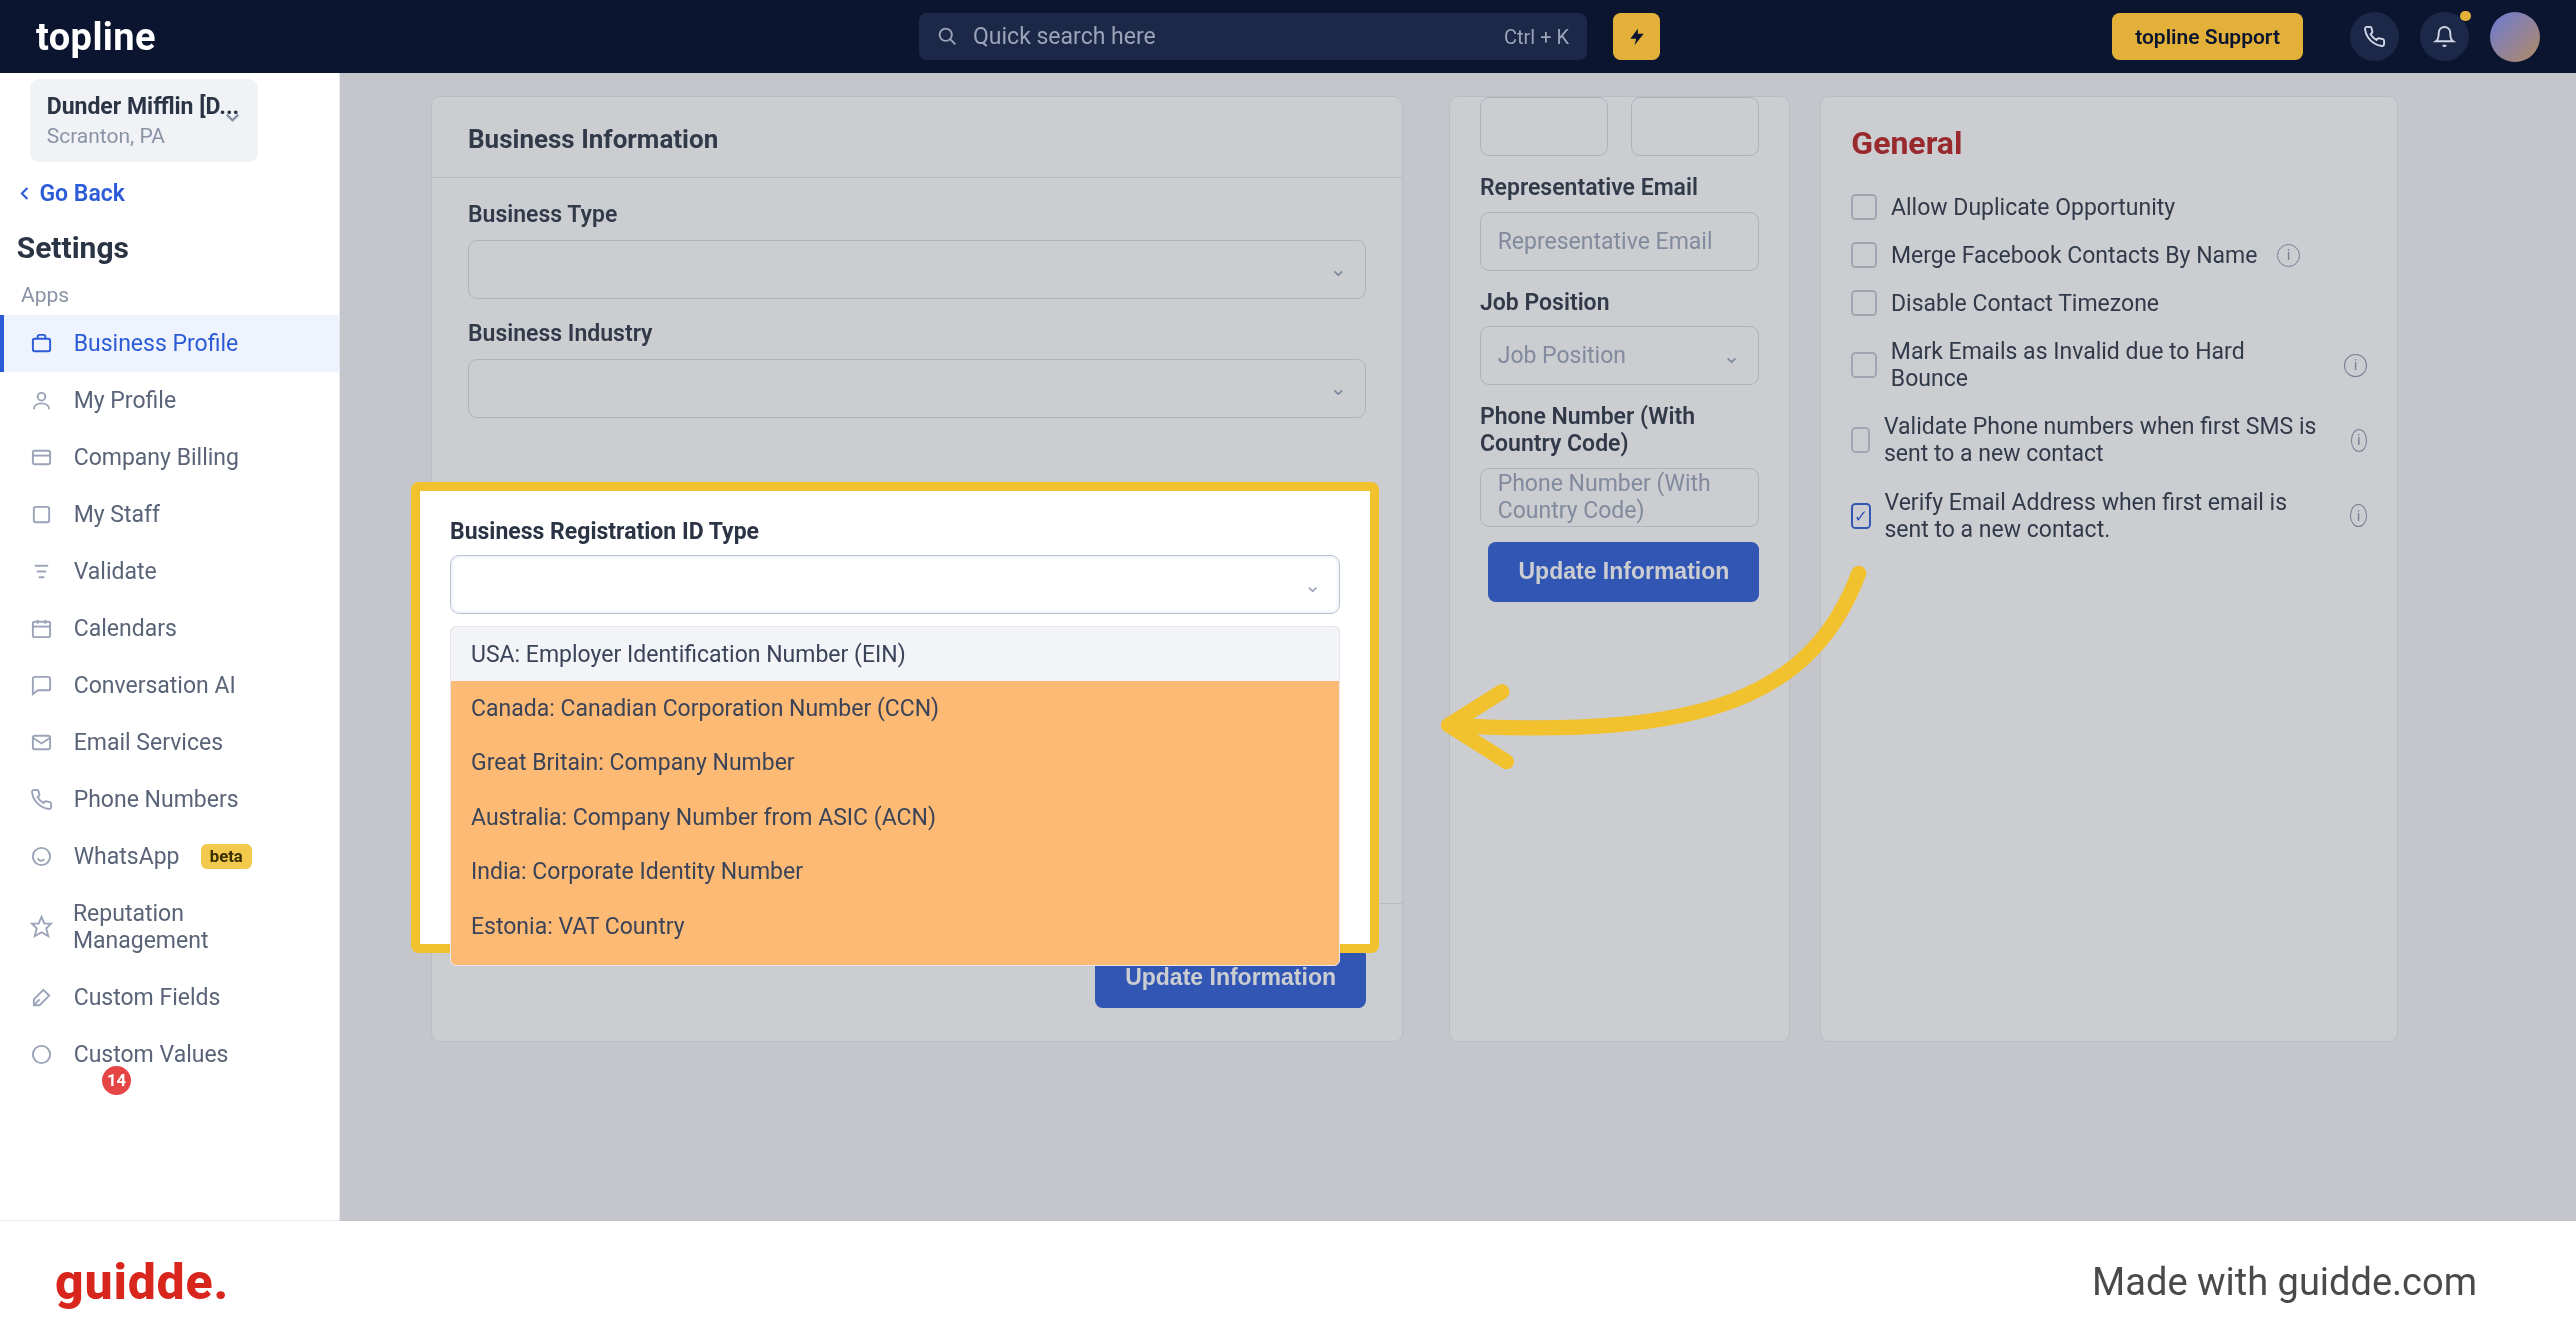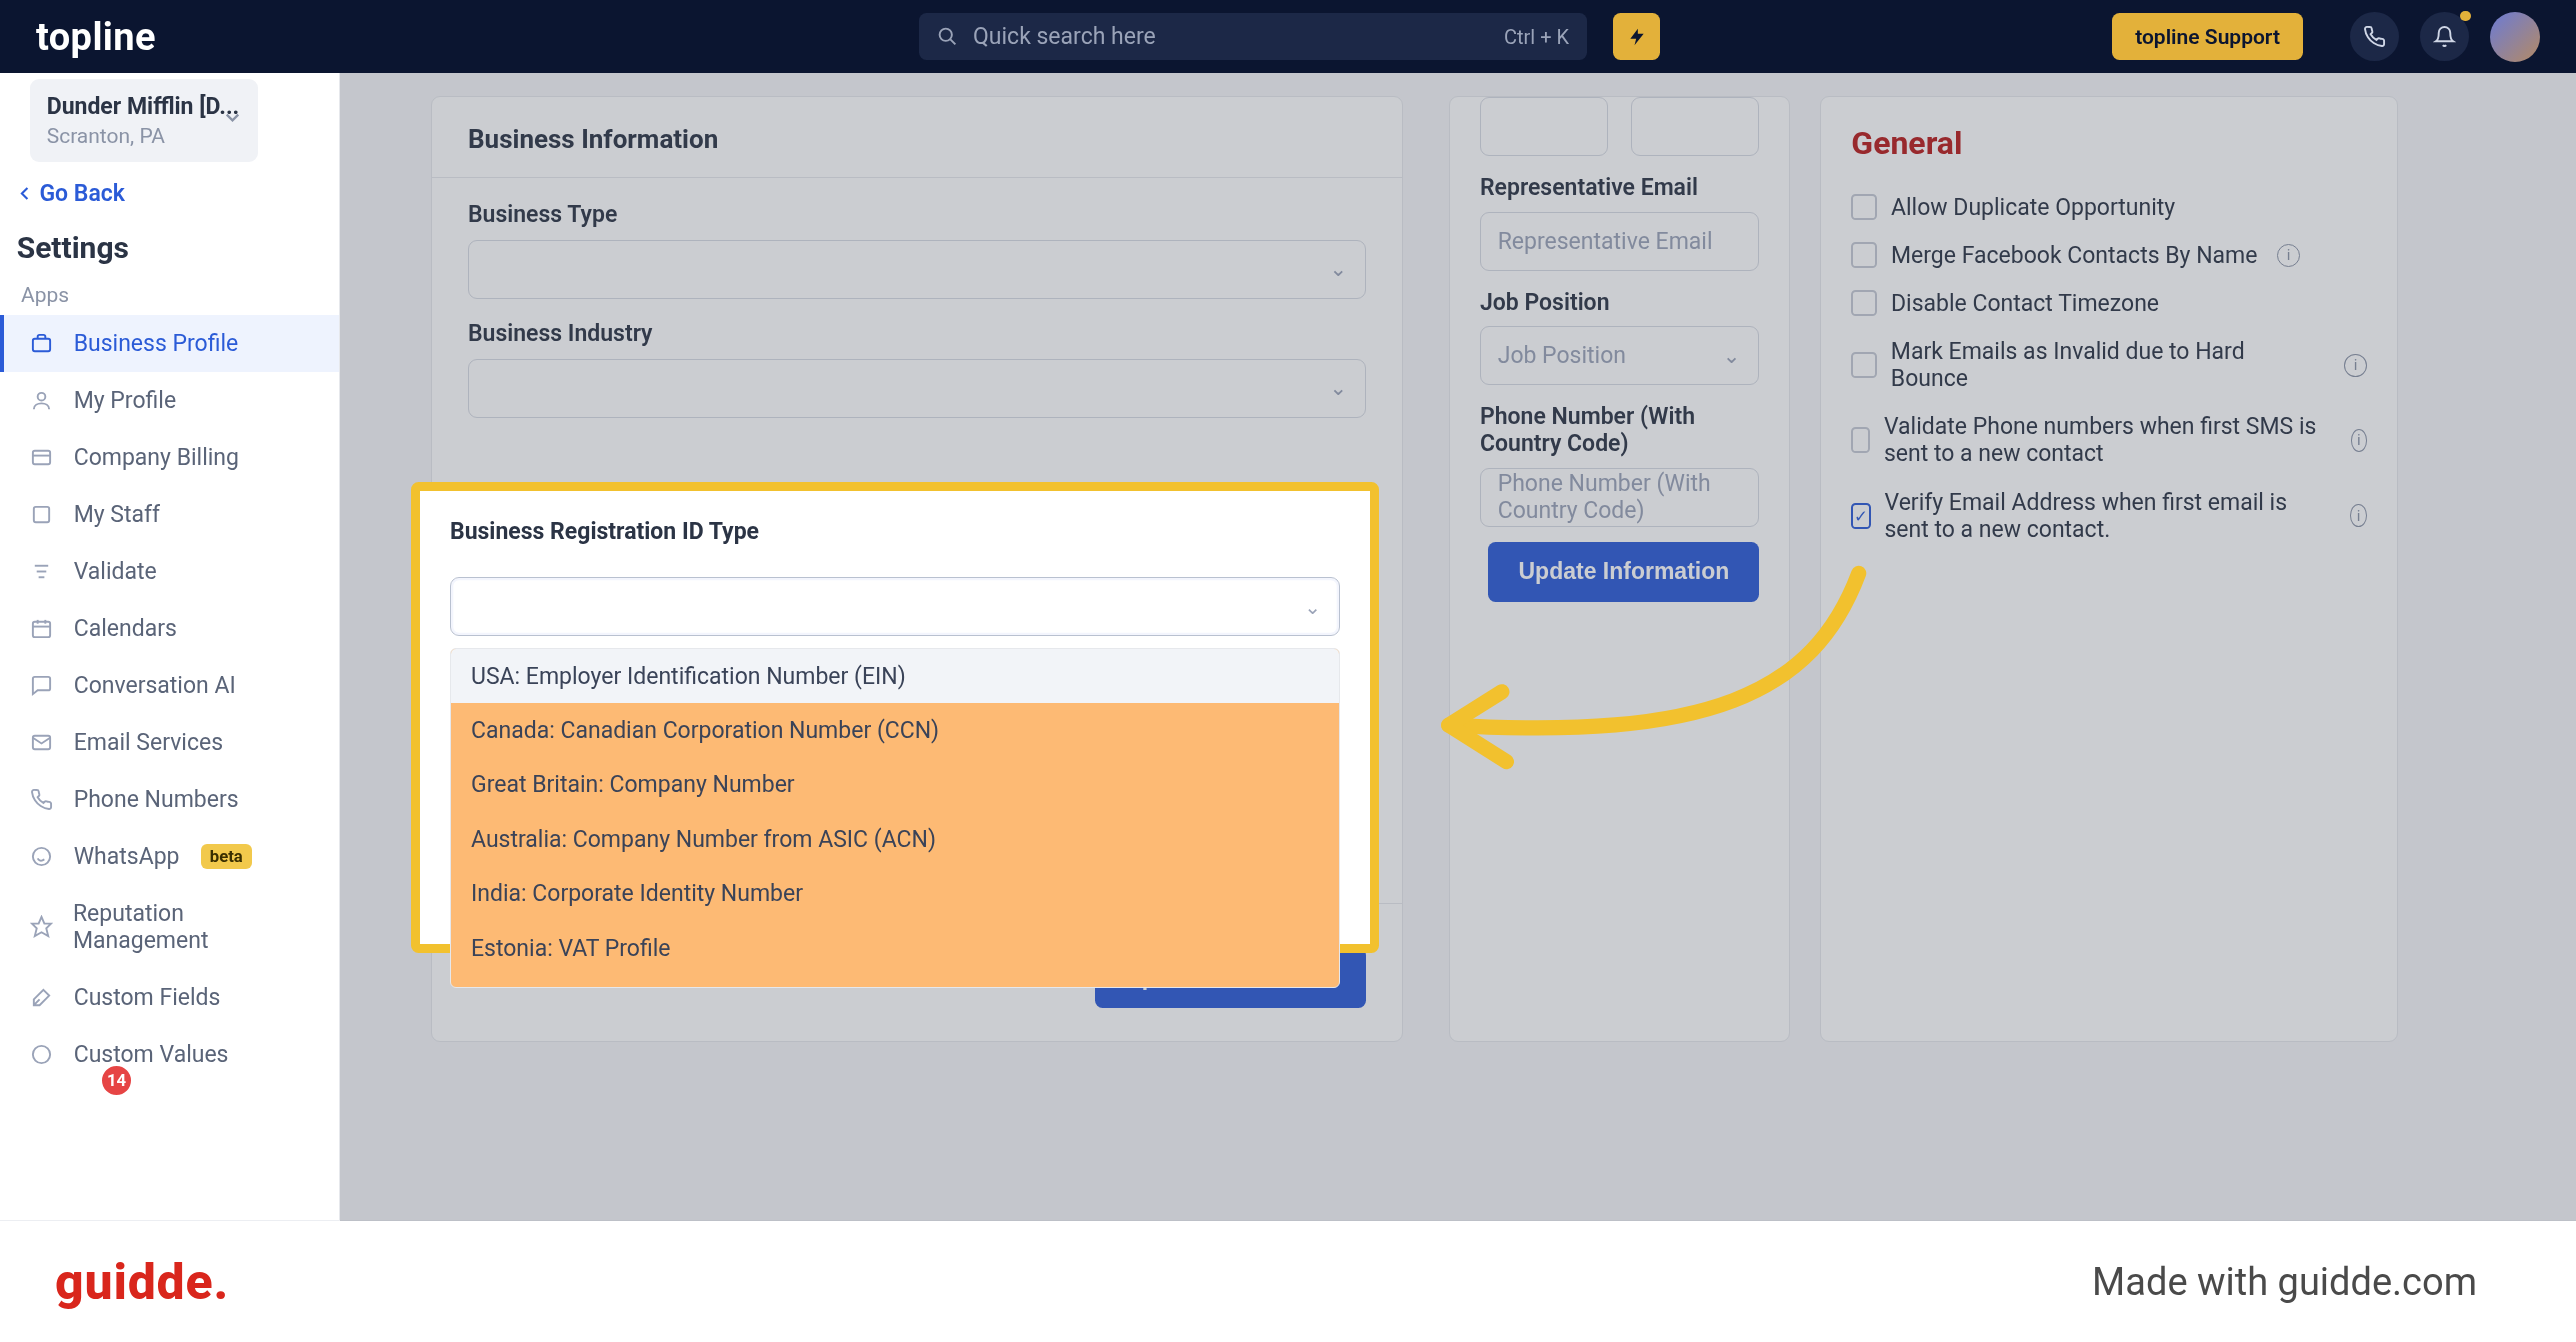--- a/index.html
+++ b/index.html
@@ -56,21 +56,21 @@
   .btn-primary { background: #2b5bd7; color: #fff; font-size: 23px; font-weight: 600; border: none; border-radius: 7.6px; padding: 16.7px 30px; }
   .left-footer { display: flex; justify-content: flex-end; padding: 21px 36px 6px; }
   .right-footer { display: flex; justify-content: flex-end; padding: 0 0 0 0; margin-top: 15px; }
 
   .right-field { margin-top: 18px; }
   .right-field label { display: block; font-size: 23px; font-weight: 600; color: #2b3445; margin-bottom: 10.6px; }
   .right-placeholder { color: #9aa3b8; }
 
   
   .highlight-area { position: absolute; left: 71px; top: 409px; width: 968px; height: 471px; border: 9px solid #f2c12e; border-radius: 7.6px; background: #ffffff; z-index: 50; padding: 27px 30px 0 30px; box-shadow: 0 0 0 7594px rgba(70,75,90,0.28); }
-  .hl-label { font-size: 23px; font-weight: 700; color: #2b3445; margin-bottom: 32px; }
+  .hl-label { font-size: 23px; font-weight: 700; color: #2b3445; margin-bottom: 10px; }
   .hl-select { height: 59px; border: 1.5px solid #b9c1d0; border-radius: 9px; display: flex; align-items: center; padding: 0 16.7px; position: relative; background: #fff; box-shadow: 0 0 0 2.3px rgba(43,91,215,0.06) inset; }
   .hl-select .caret { position: absolute; right: 18px; color: #9aa3b8; font-size: 20px; }
   .dropdown { margin-top: 12px; background: #fdba74; border: 0.8px solid #e6e8ec; border-radius: 6px; max-height: 340px; overflow: hidden; }
   .dd-item { padding: 13.7px 20px; font-size: 23px; color: #3a4358; }
   .dd-item.hover { background: #f2f4f8; }
 
   
   .arrow-svg { position: absolute; left: 1048px; top: 409px; width: 577px; height: 380px; z-index: 60; }
 
   
@@ -383,21 +383,21 @@
       <div class="hl-label">Business Registration ID Type</div>
       <div class="hl-select">
         <span class="caret">⌄</span>
       </div>
       <div class="dropdown">
         <div class="dd-item hover">USA: Employer Identification Number (EIN)</div>
         <div class="dd-item">Canada: Canadian Corporation Number (CCN)</div>
         <div class="dd-item">Great Britain: Company Number</div>
         <div class="dd-item">Australia: Company Number from ASIC (ACN)</div>
         <div class="dd-item">India: Corporate Identity Number</div>
-        <div class="dd-item">Estonia: VAT Profile</div>
+        <div class="dd-item">Estonia: VAT Country</div>
         <div class="dd-item">Romania: VAT Registration Number</div>
 
       </div>
     </div>
 
     <svg class="arrow-svg" viewBox="0 0 760 500">
       <path d="M 620 120 C 560 280, 420 340, 80 320" stroke="#f2c12e" stroke-width="20" fill="none" stroke-linecap="round"></path>
       <path d="M 80 320 L 150 276 M 80 320 L 156 368" stroke="#f2c12e" stroke-width="20" fill="none" stroke-linecap="round"></path>
     </svg>
 

